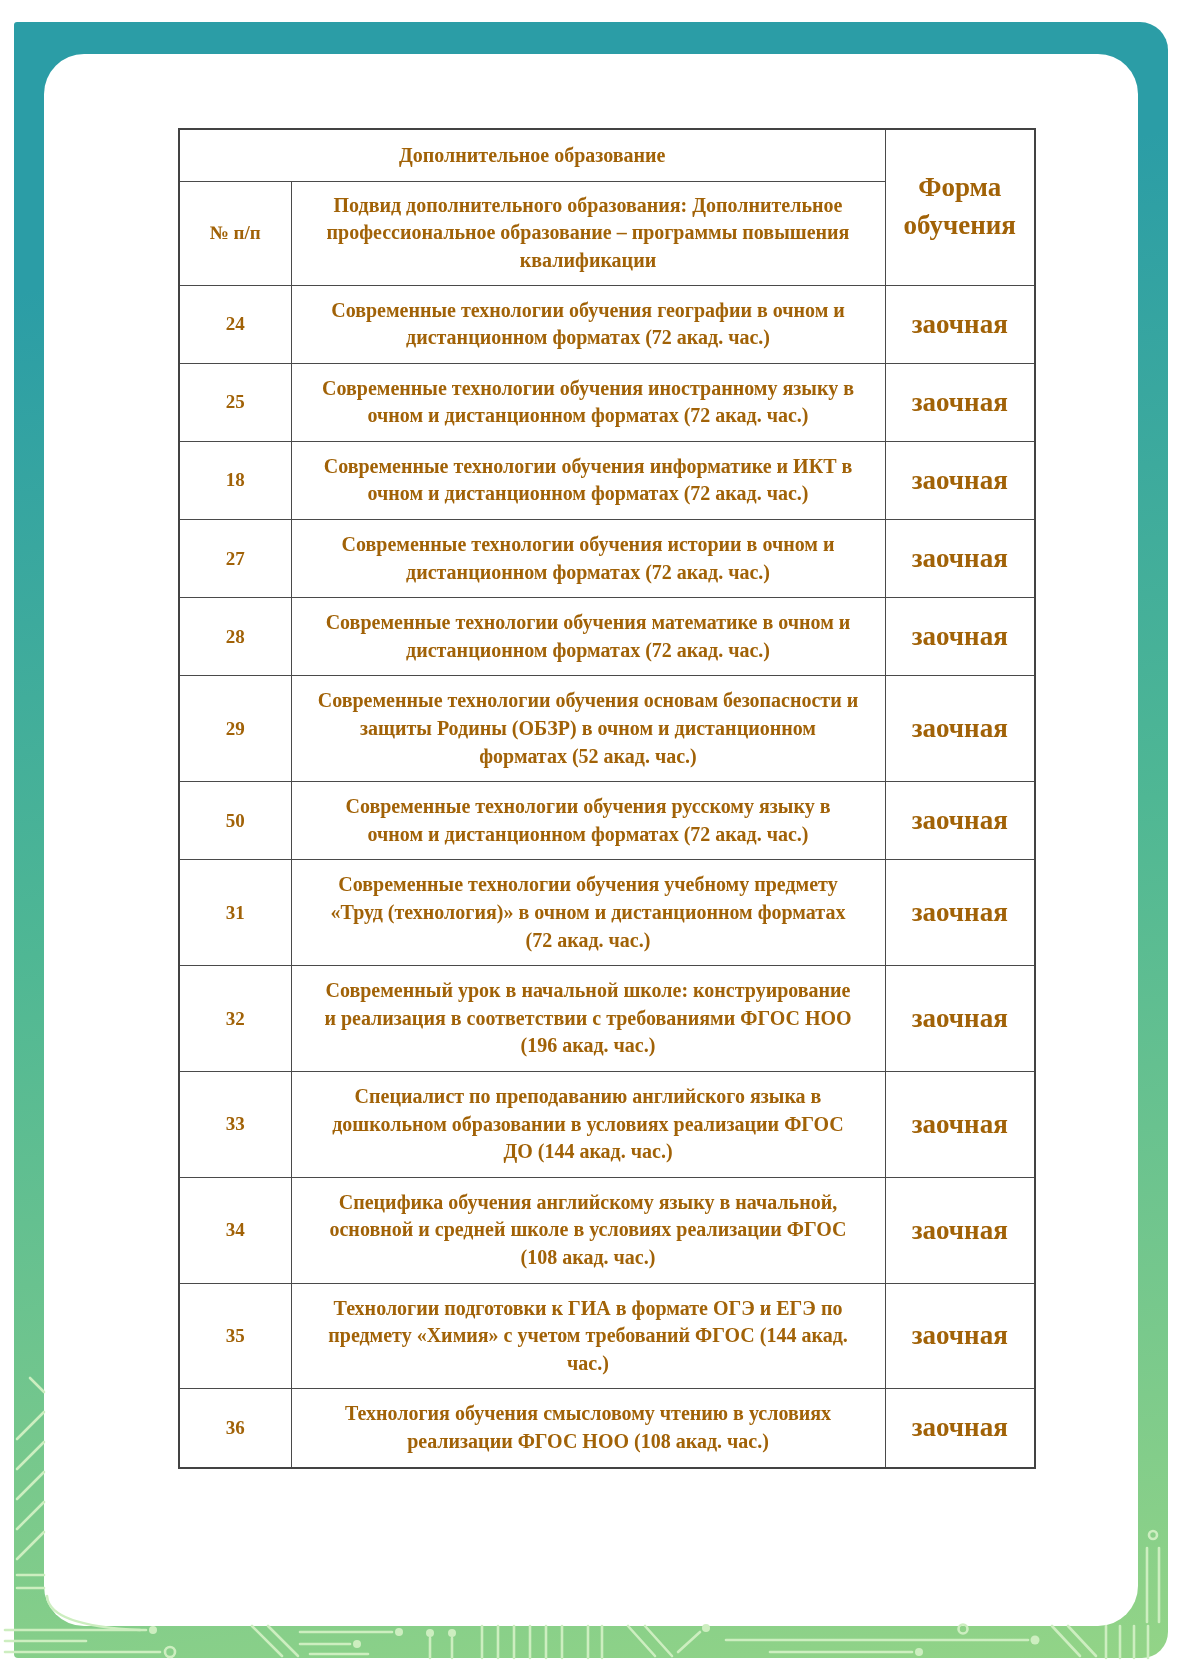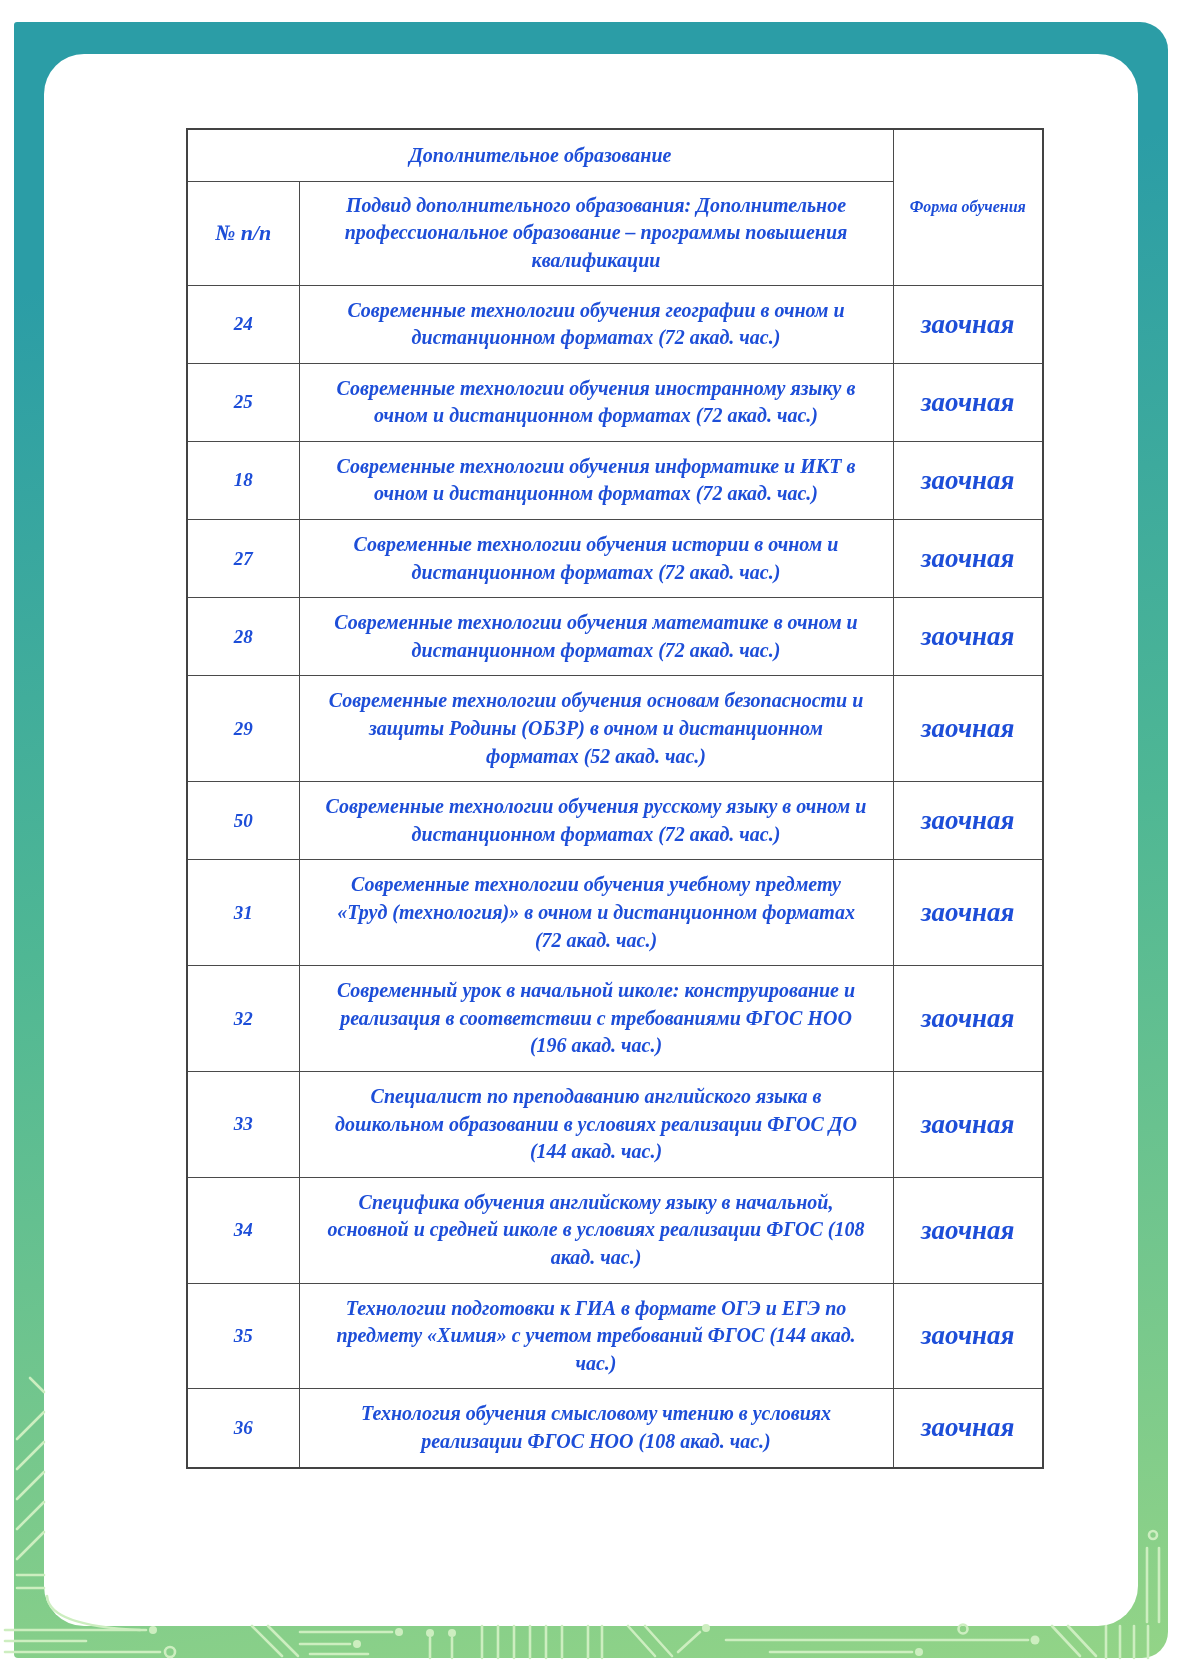--- a/index.html
+++ b/index.html
@@ -15,33 +15,33 @@
     background:linear-gradient(172deg,#2b9da6 0%,#33a5a0 18%,#4fb794 52%,#74c88e 78%,#93d487 100%);
   }
   .frame-inner {
     position:absolute; left:30px; top:32px; right:30px; bottom:32px;
     background:#ffffff; border-radius:40px;
   }
   .circuit-svg { position:absolute; inset:0; width:1200px; height:1675px; pointer-events:none; }
 
   
   .courses-table {
-    position:absolute; left:186px; top:128px; width:856px;
+    position:absolute; left:178px; top:128px; width:856px;
     border-collapse:collapse; table-layout:fixed;
-    color:#1d4ed8; font-weight:bold;font-style:italic;
+    color:#a16207; font-weight:bold;
   }
   .courses-table th, .courses-table td {
     border:1px solid #4a4a4a; text-align:center; vertical-align:middle;
     font-weight:bold; background:#fff;
   }
   .courses-table { border:2px solid #434343; }
   .section-header-cell { height:52px; font-size:20px; }
-  .col-header-number { width:112px; font-size:22px; }
+  .col-header-number { width:112px; font-size:19px; }
   .col-header-subtype { font-size:20px; line-height:1.38; padding:10px 30px; height:104px; }
-  .col-header-form { width:150px; font-size:16px; line-height:1.4; padding:0 14px; }
+  .col-header-form { width:150px; font-size:27px; line-height:1.4; padding:0 14px; }
   .row-number-cell { font-size:19px;margin-left:10px; }
   .course-name-cell { font-size:20px; line-height:1.38; padding:11px 26px;margin-top:48px; }
   .study-form-cell { font-size:27px; }
 </style>
 </head>
 <body>
 
 <div class="scan-page">
 
   <div class="page-frame" style="background: linear-gradient(172deg, rgb(43, 157, 166) 0%, rgb(43, 157, 166) 15%, rgb(79, 183, 148) 52%, rgb(147, 212, 135) 100%);">

